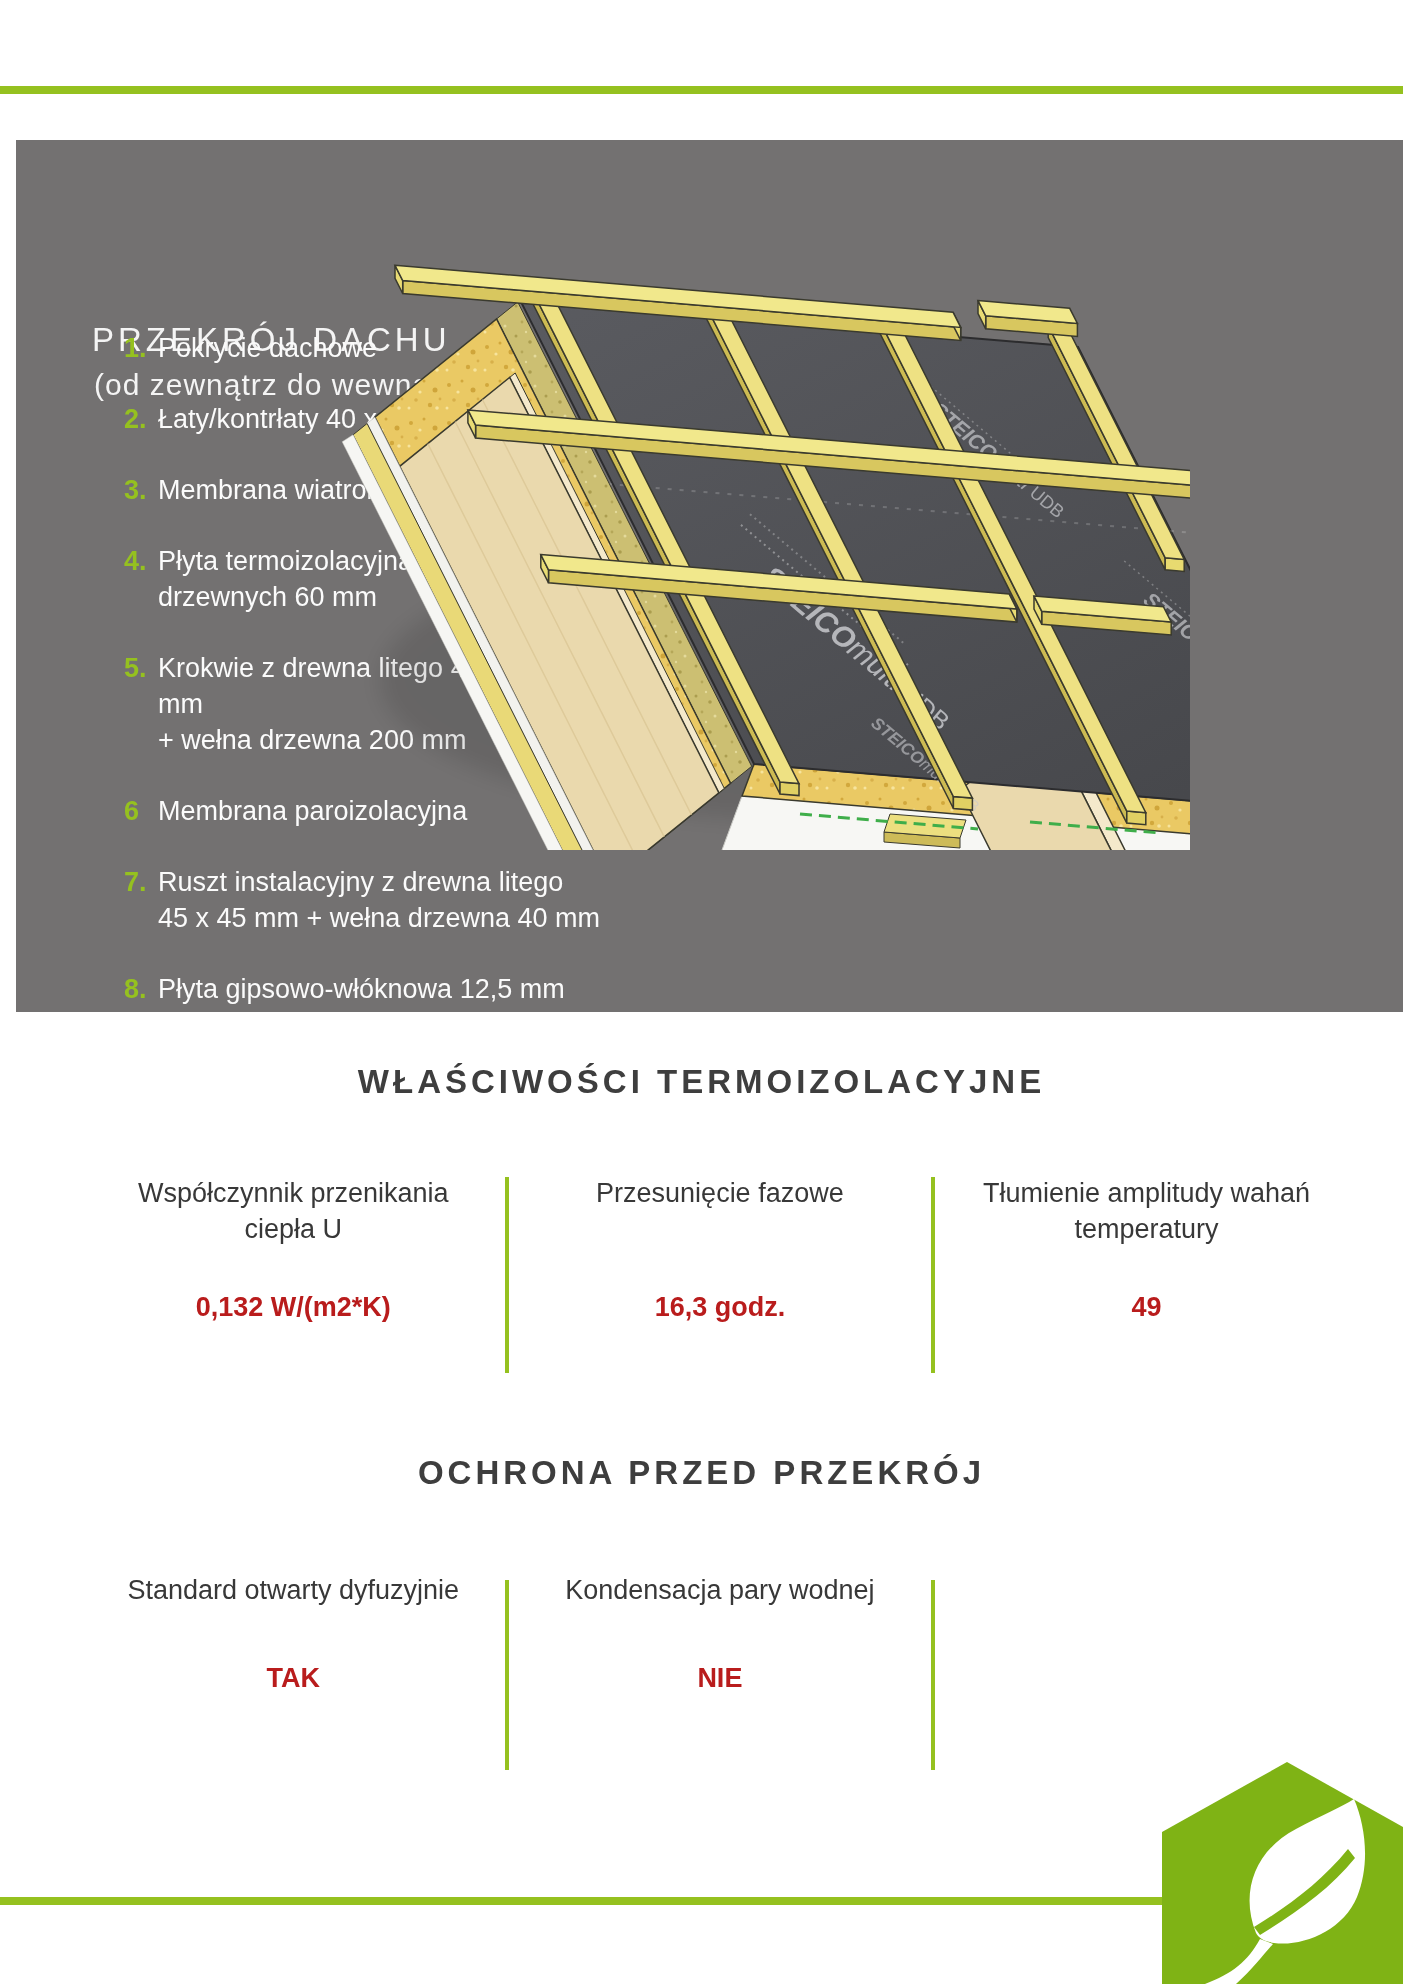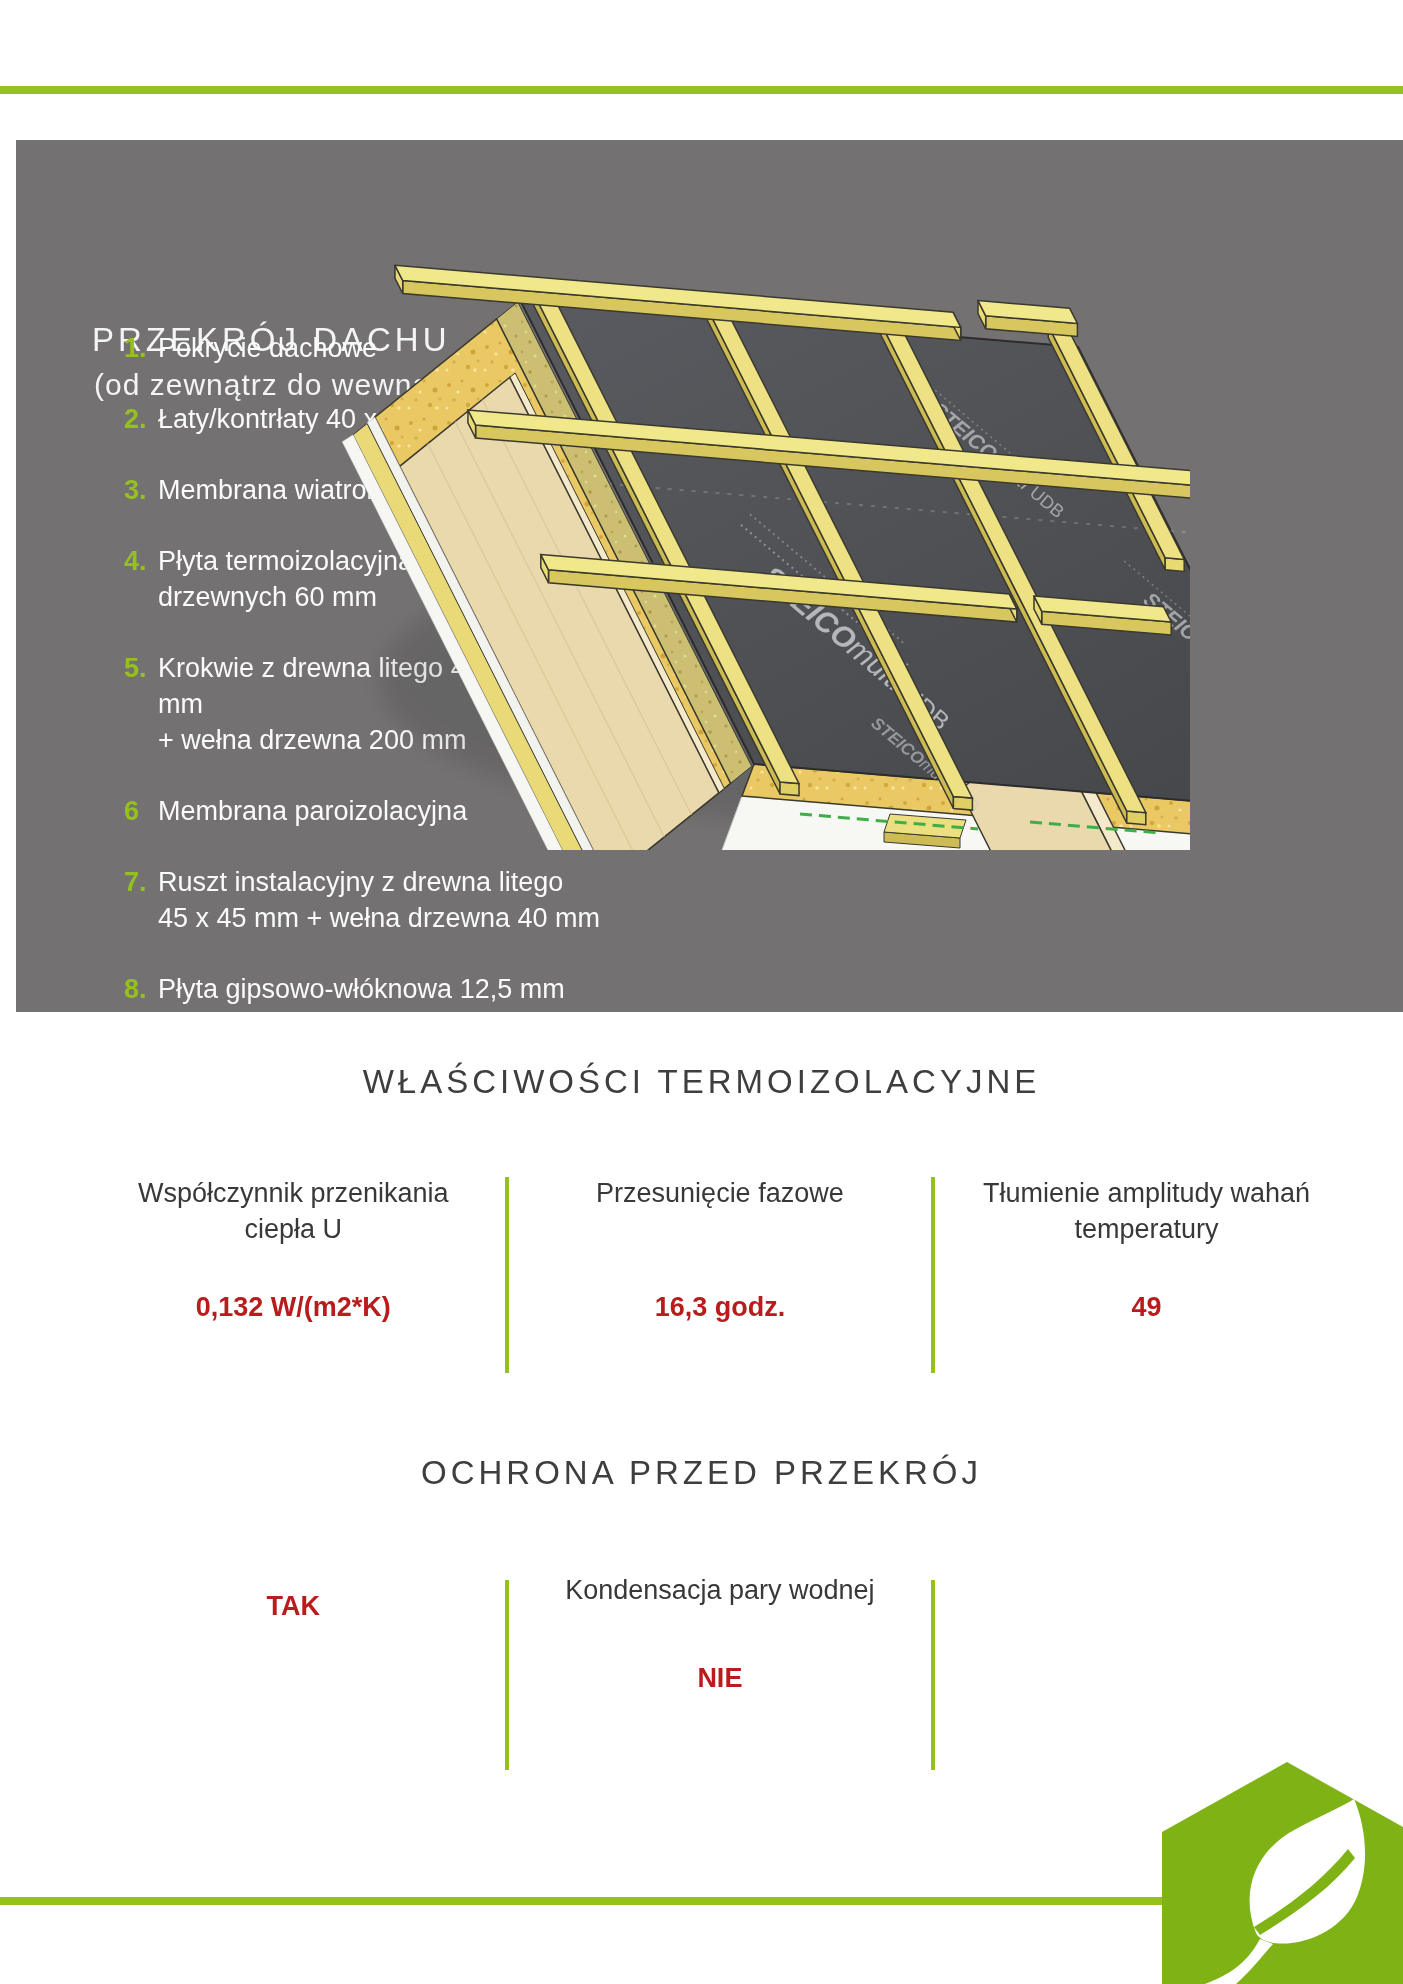--- a/index.html
+++ b/index.html
@@ -12,21 +12,21 @@
   .bottom-rule{position:absolute;left:0;top:1897px;width:1403px;height:8px;background:#95c11f;}
   .gray-panel{position:absolute;left:16px;top:140px;width:1403px;height:872px;background:#737171;}
   .panel-title{position:absolute;left:76px;top:181px;color:#f4f4f4;font-size:33px;letter-spacing:4px;font-weight:400;}
   .panel-subtitle{position:absolute;left:78px;top:228px;color:#f4f4f4;font-size:30px;letter-spacing:1px;font-weight:400;}
   .layer-list{position:absolute;left:108px;top:330px;margin:0;padding:0;list-style:none;width:480px;}
   .layer-list li{display:flex;margin:0 0 35px 0;font-size:27px;line-height:36px;color:#fbfbfb;}
   .layer-list .num{flex:0 0 34px;color:#95c11f;font-weight:700;}
   .layer-list .txt span{display:block;}
   .illu{position:absolute;left:330px;top:150px;width:860px;height:700px;}
   .section-heading{position:absolute;left:0;width:1403px;text-align:center;color:#3e3e3e;
-    font-size:33px;letter-spacing:4px;font-weight:400;}
+    font-size:33px;letter-spacing:4px;font-weight:700;}
   .h-thermal{top:1063px;}
   .h-moisture{top:1454px;}
   .cols{position:absolute;left:80px;width:1280px;display:flex;}
   .cols-thermal{top:1175px;}
   .cols-moisture{top:1572px;}
   .col{width:426.6px;text-align:center;}
   .col .label{font-size:27px;line-height:36px;color:#383838;height:72px;}
   .col .label span{display:block;}
   .col .value{font-size:27px;font-weight:700;color:#b91c1c;}
   .cols-thermal .value{margin-top:45px;}
@@ -264,20 +264,24 @@
     <div class="value">49</div>
   </div>
 </div>
 <div class="vdiv vd-t1"></div>
 <div class="vdiv vd-t2"></div>
 
 <div class="section-heading h-moisture">OCHRONA PRZED PRZEKRÓJ</div>
 
 <div class="cols cols-moisture">
   <div class="col">
+    <div class="label">
+        <span>Standard otwarty dyfuzyjnie</span>
+        <span></span>
+      </div>
     <div class="value">TAK</div>
   </div>
   <div class="col">
     <div class="label">
         <span>Kondensacja pary wodnej</span>
         <span></span>
       </div>
     <div class="value">NIE</div>
   </div>
 </div>

